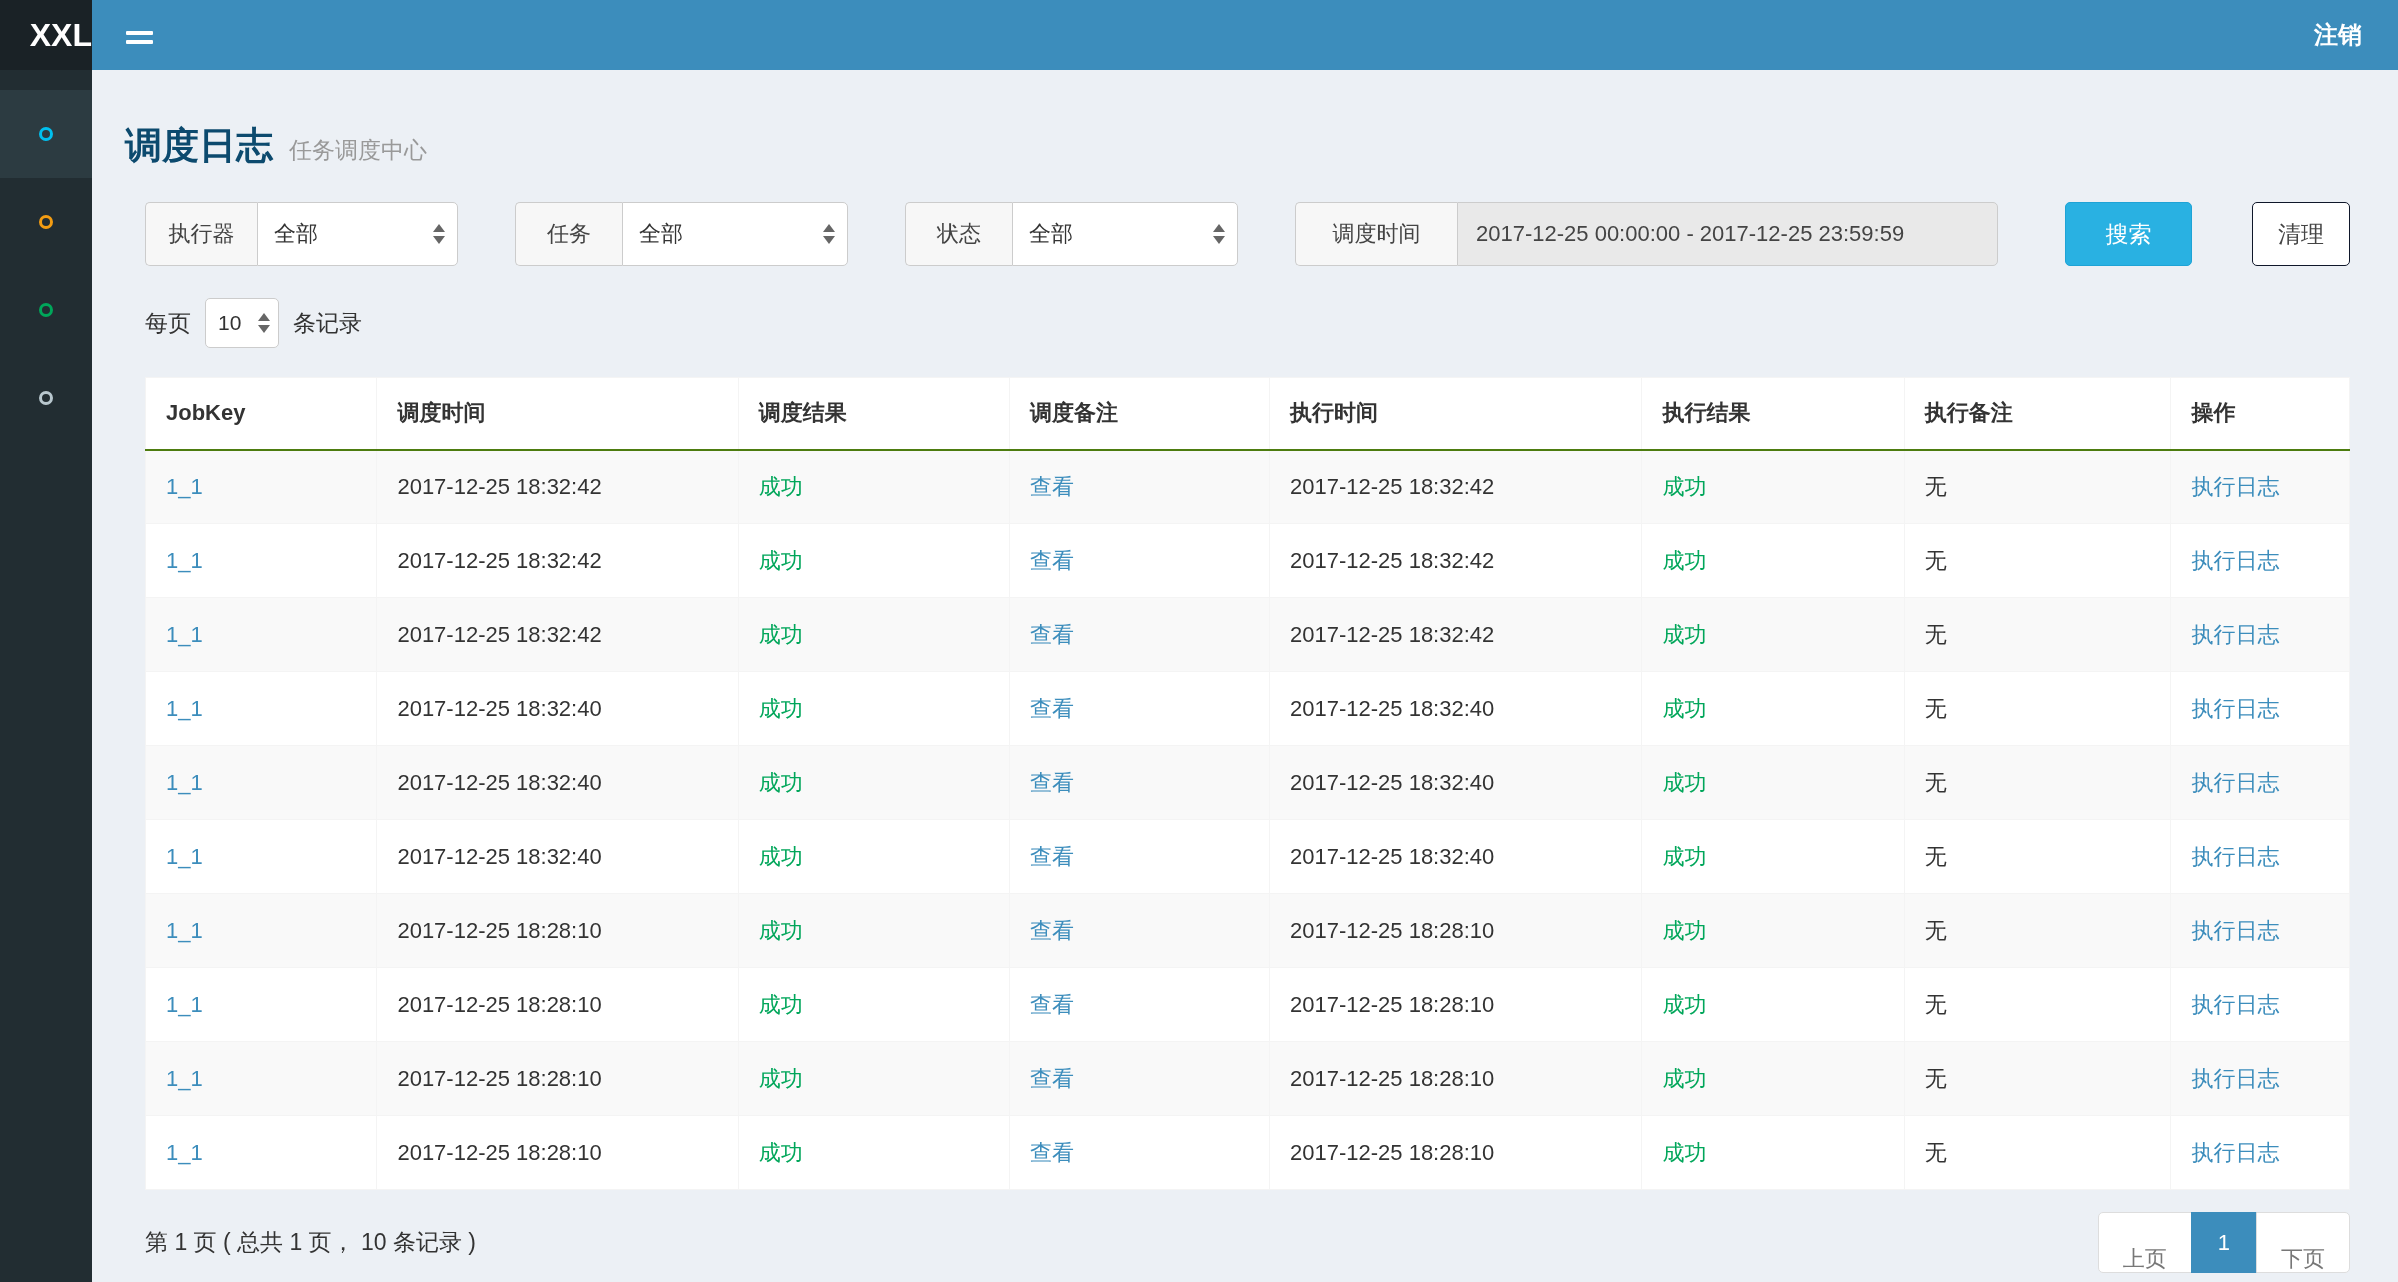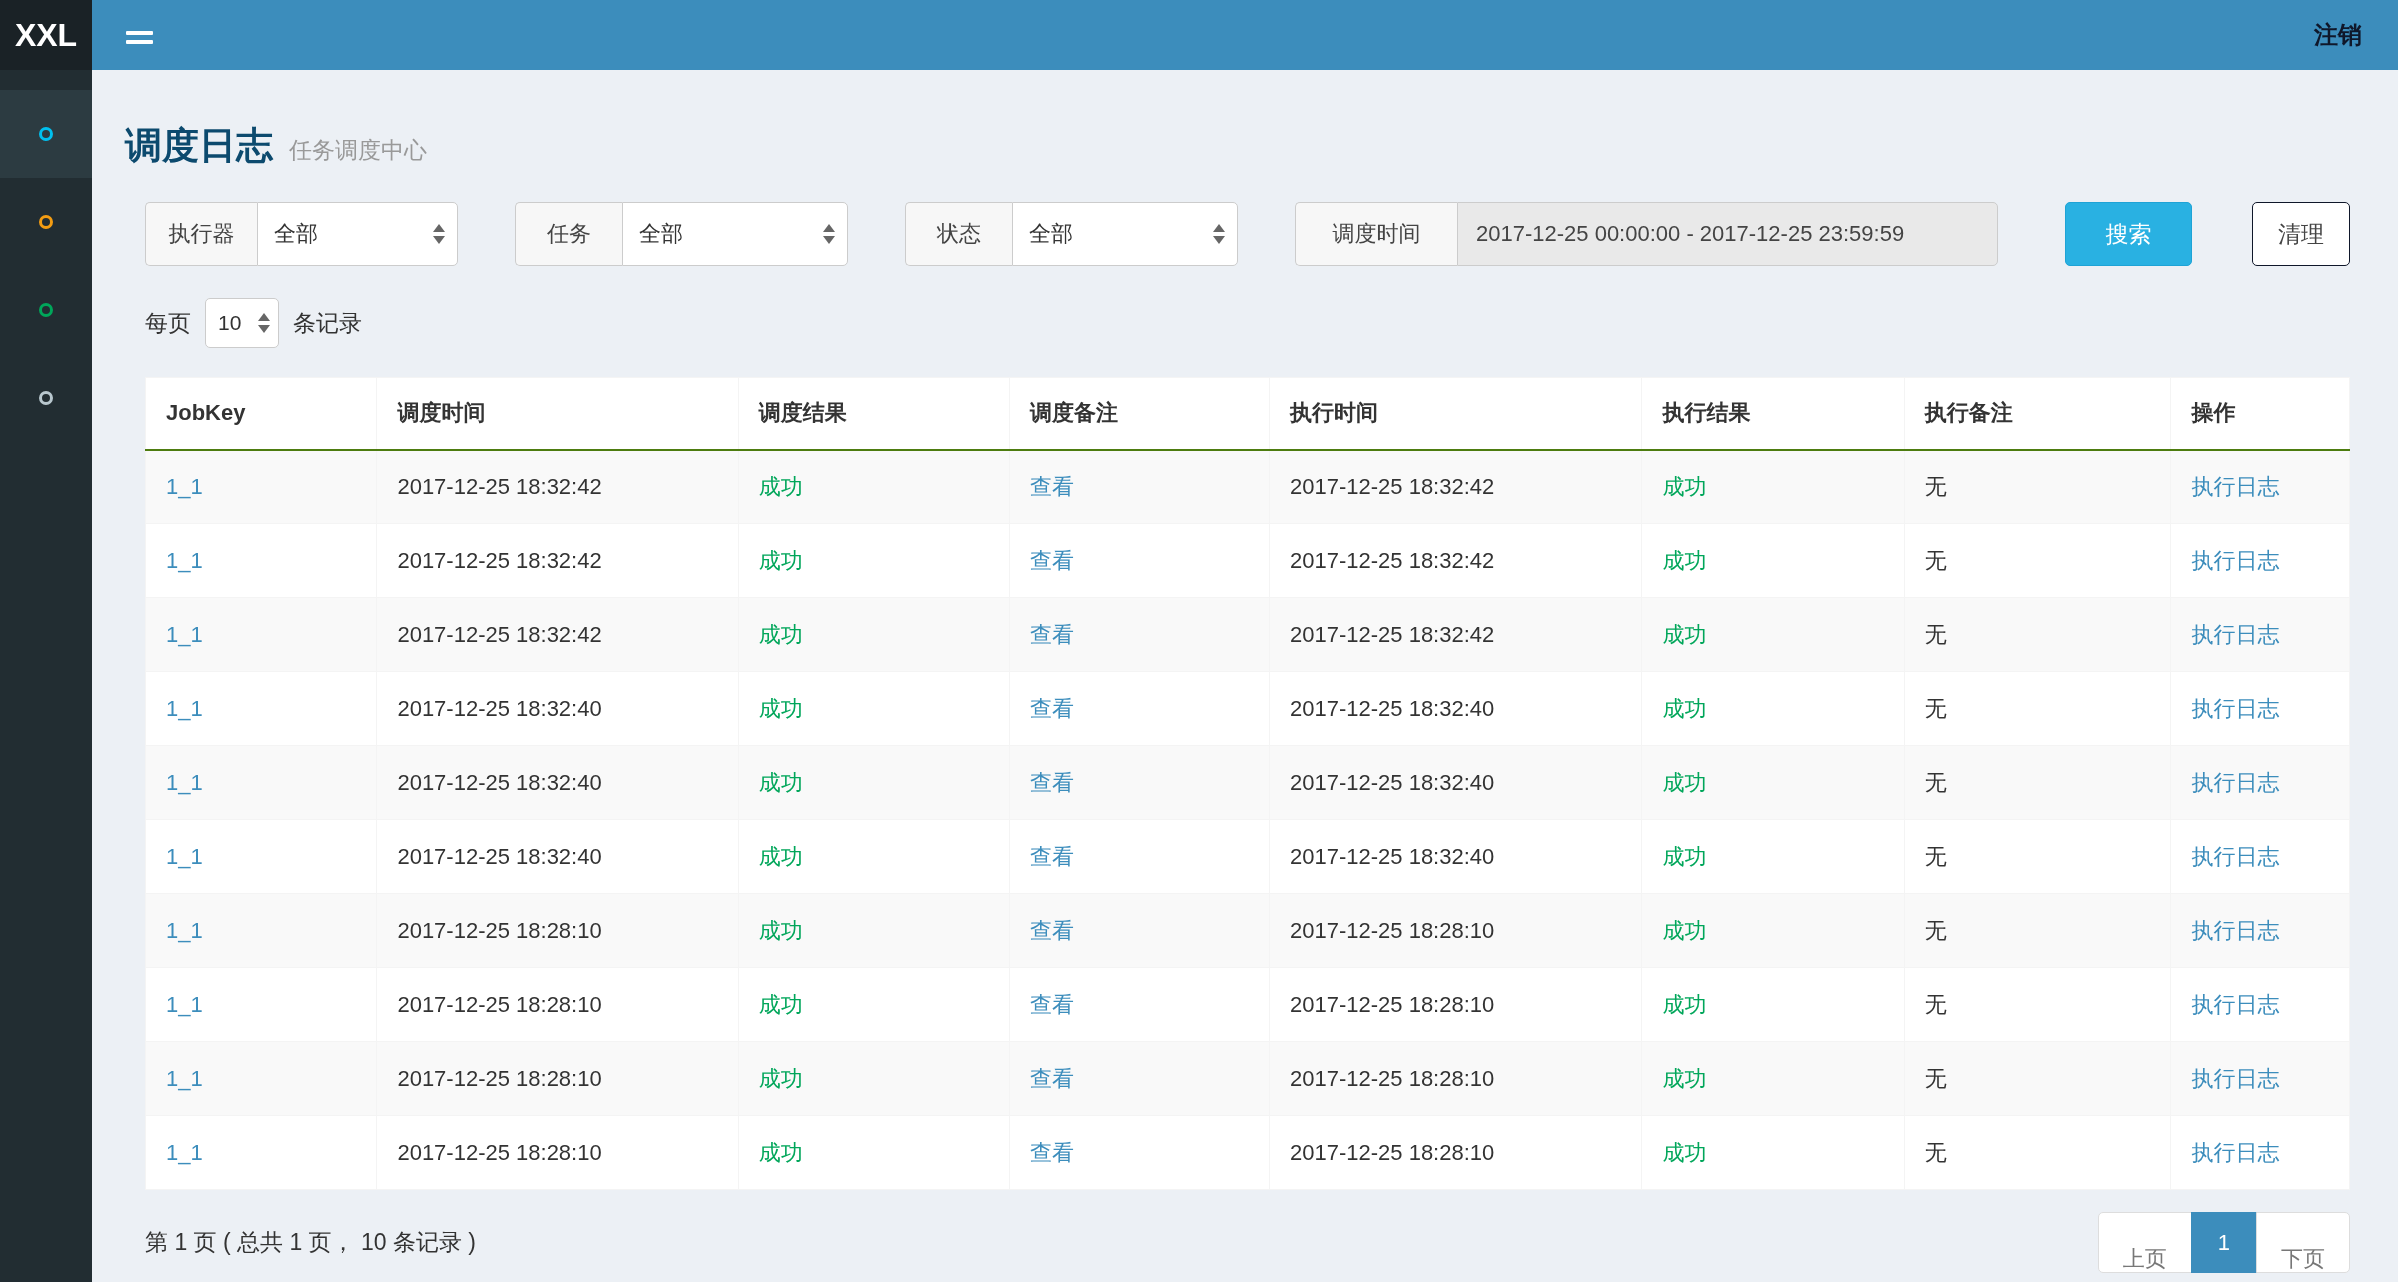--- a/index.html
+++ b/index.html
@@ -11,29 +11,29 @@
   }
 
   
   .navbar {
     position: absolute; top: 0; left: 0; width: 2398px; height: 70px;
     background: #3c8dbc; display: flex; z-index: 20;
   }
   .logo {
     width: 92px; height: 70px; background: #1a2226; color: #fff;
     font-weight: bold; font-size: 32px;
-    display: flex; align-items: center; justify-content: center;
+    display: flex; align-items: center; justify-content: flex-end;
   }
   .navbar-main {
     flex: 1; display: flex; align-items: center; justify-content: space-between;
     padding: 0 36px 0 30px;
   }
   .hamburger { background: none; border: none; cursor: pointer; display: flex; flex-direction: column; gap: 5px; padding: 6px 4px; }
   .hamburger .bar { width: 27px; height: 4px; background: #fff; border-radius: 1px; }
-  .logout { color: #0f172a; font-size: 24px; font-weight: bold; text-decoration: none; cursor: pointer; }
+  .logout { color: #ffffff; font-size: 24px; font-weight: bold; text-decoration: none; cursor: pointer; }
 
   
   .sidebar {
     position: absolute; top: 70px; left: 0; bottom: 0; width: 92px;
     background: #222d32; padding-top: 20px; z-index: 10;
   }
   .sidebar-item { height: 88px; display: flex; align-items: center; justify-content: center; cursor: pointer; }
   .sidebar-item.active { background: #2c3b41; }
   .circle-icon { width: 14px; height: 14px; border: 3px solid #b8c7ce; border-radius: 50%; display: block; }
 

